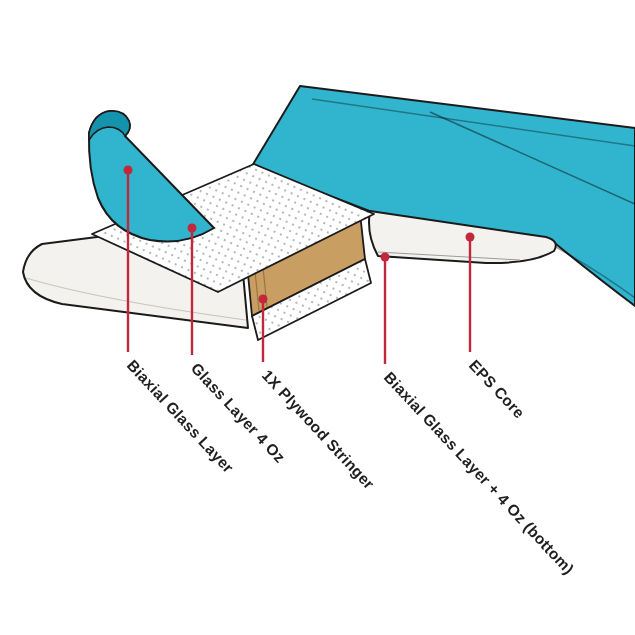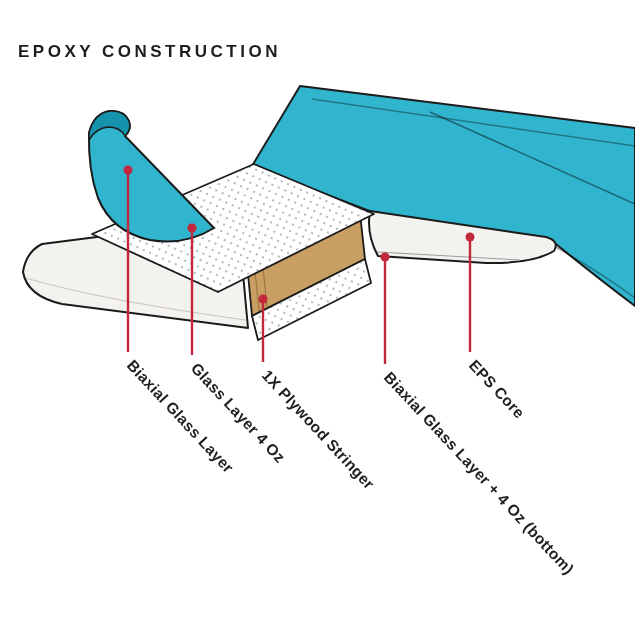--- a/index.html
+++ b/index.html
@@ -38,21 +38,20 @@
     font-weight: 600;
     letter-spacing: 0.3px;
     fill: #1f1f1f;
   }
 </style>
 </head>
 <body>
 
 <div class="stage">
 
-  <div class="title">EPOXY CONSTRUCTION</div>
 
   <svg class="diagram" width="635" height="635" viewBox="0 0 635 635">
     <defs>
       <pattern id="dots" width="7" height="7" patternUnits="userSpaceOnUse" patternTransform="rotate(24)">
         <rect width="7" height="7" fill="#ffffff"></rect>
         <circle cx="2" cy="2" r="1" fill="#9aa0a6"></circle>
       </pattern>
     </defs>
 
     <path d="M 252 166 L 300 86 L 635 128 L 635 306 Q 590 272 551 240 L 372 212 Z" stroke="#1b1b1b" stroke-width="2" stroke-linejoin="round" fill="#31B5CE"></path>

